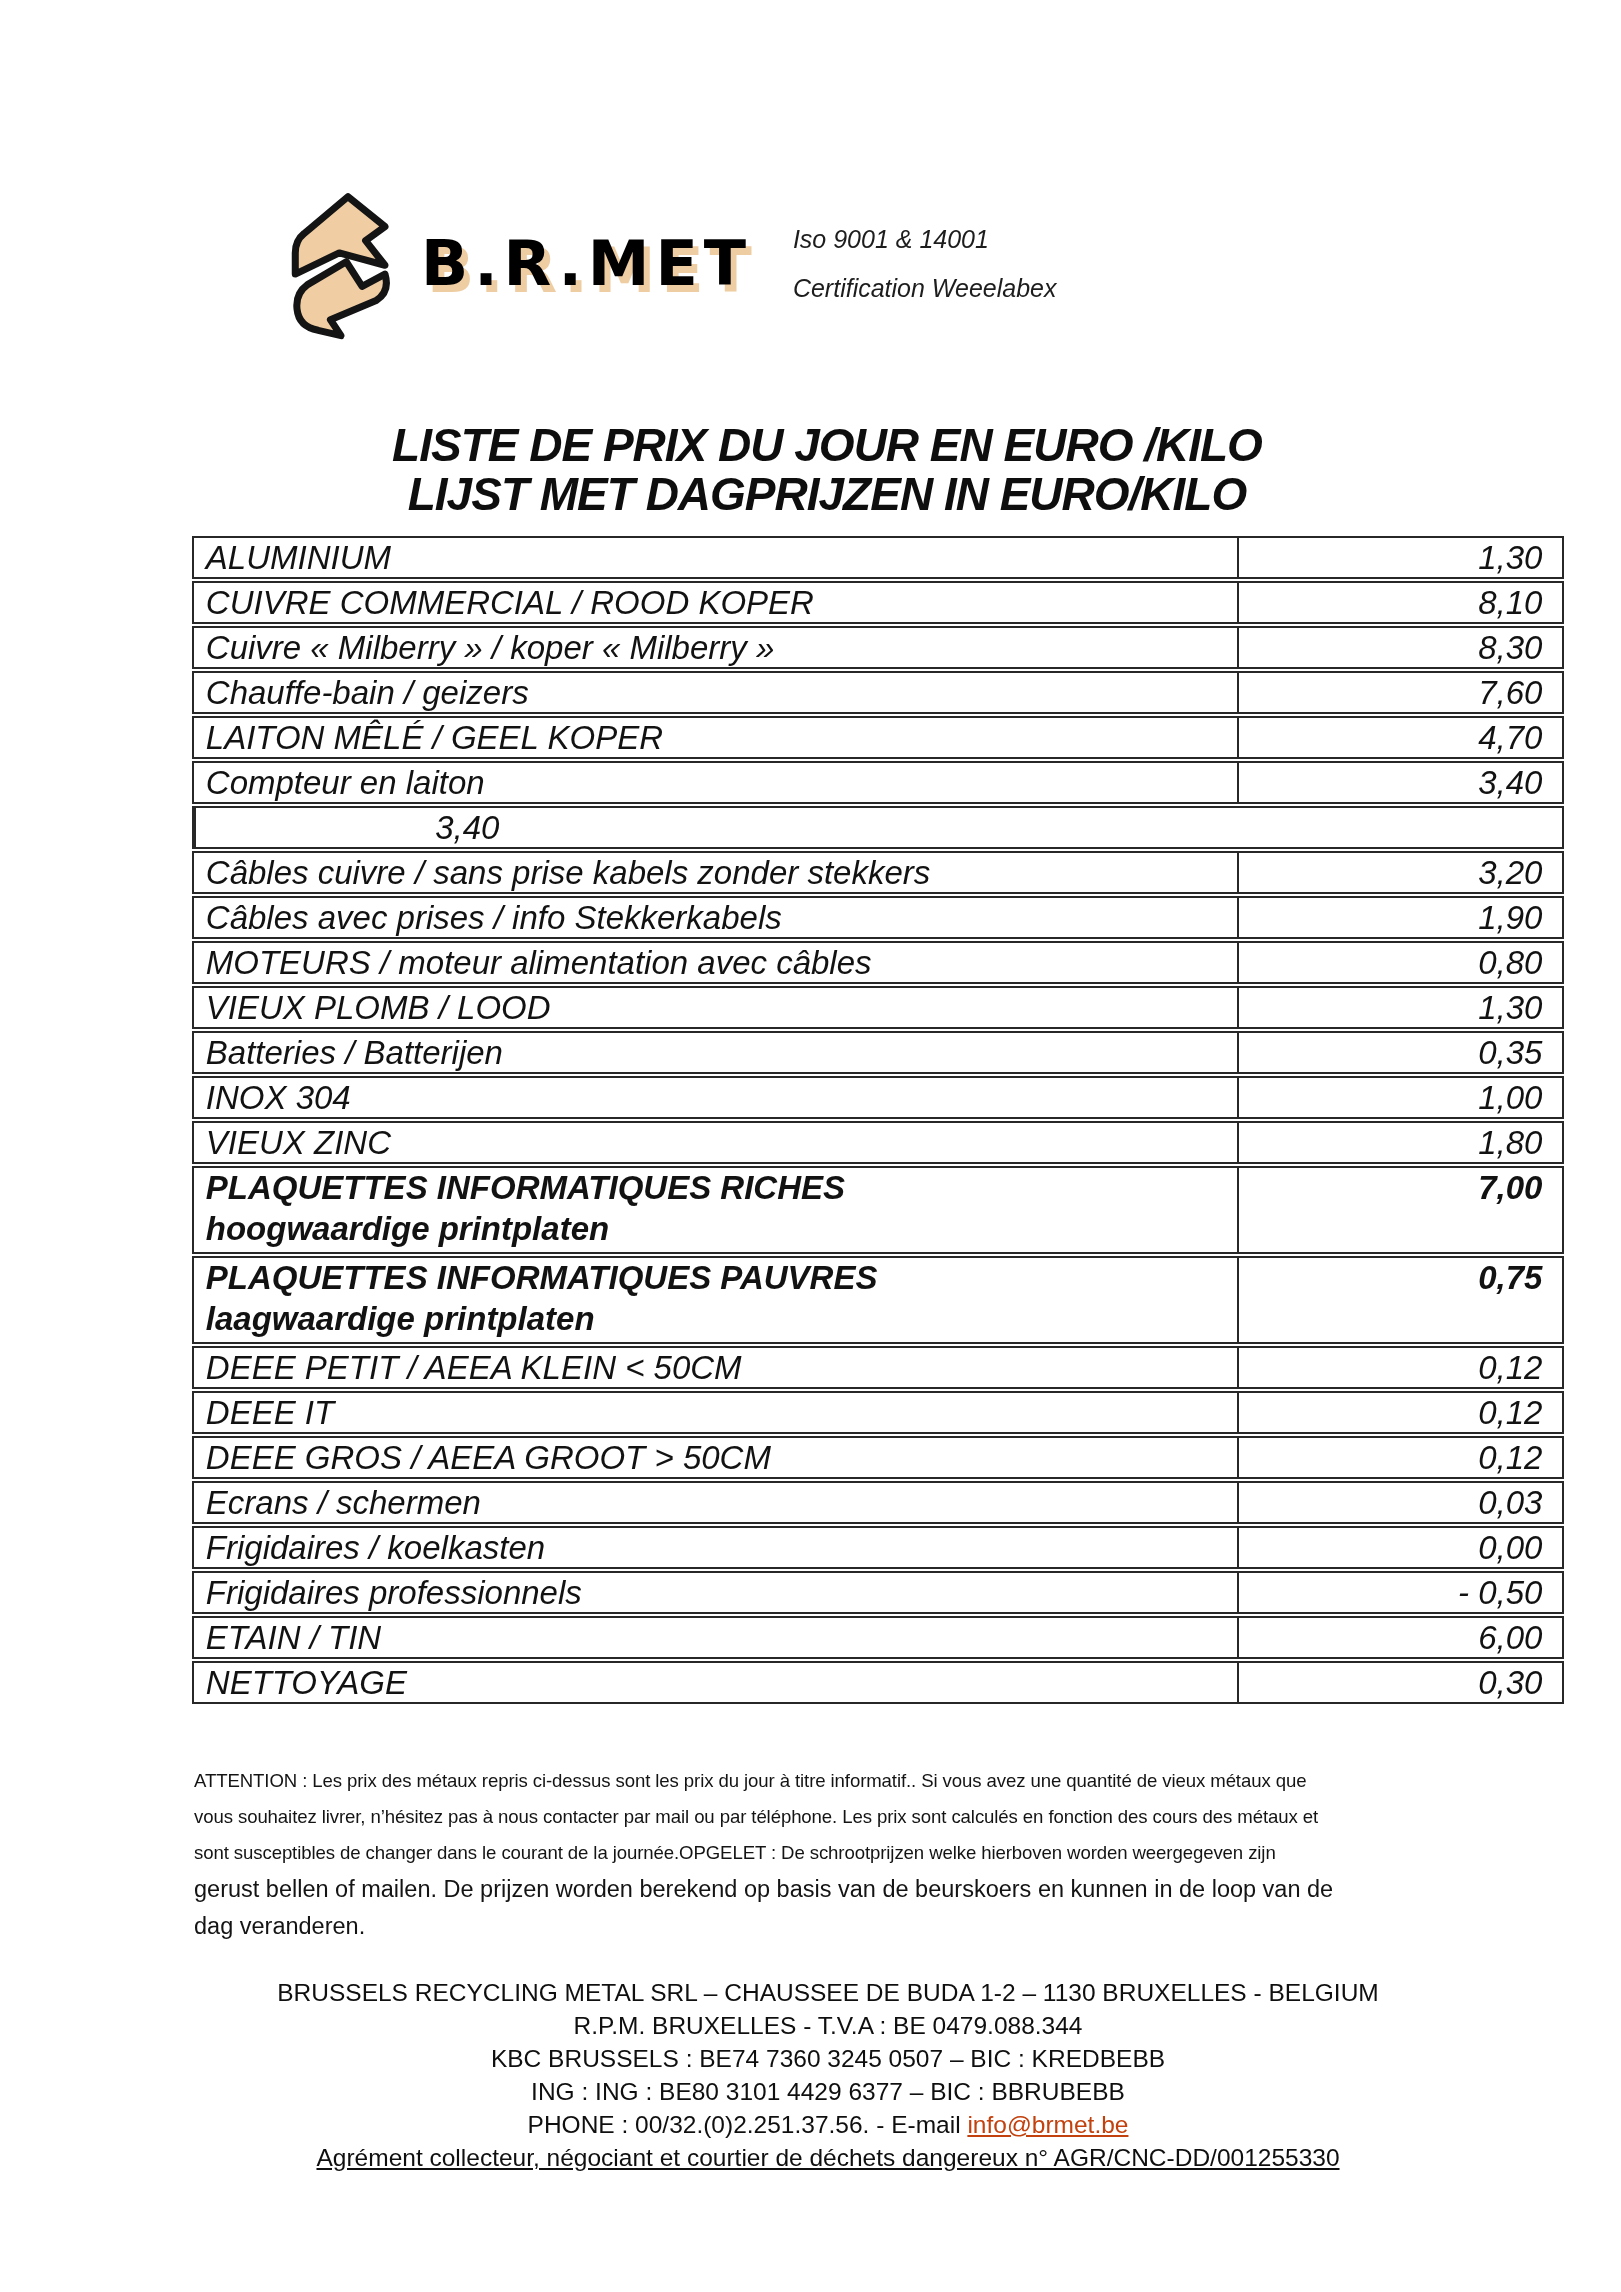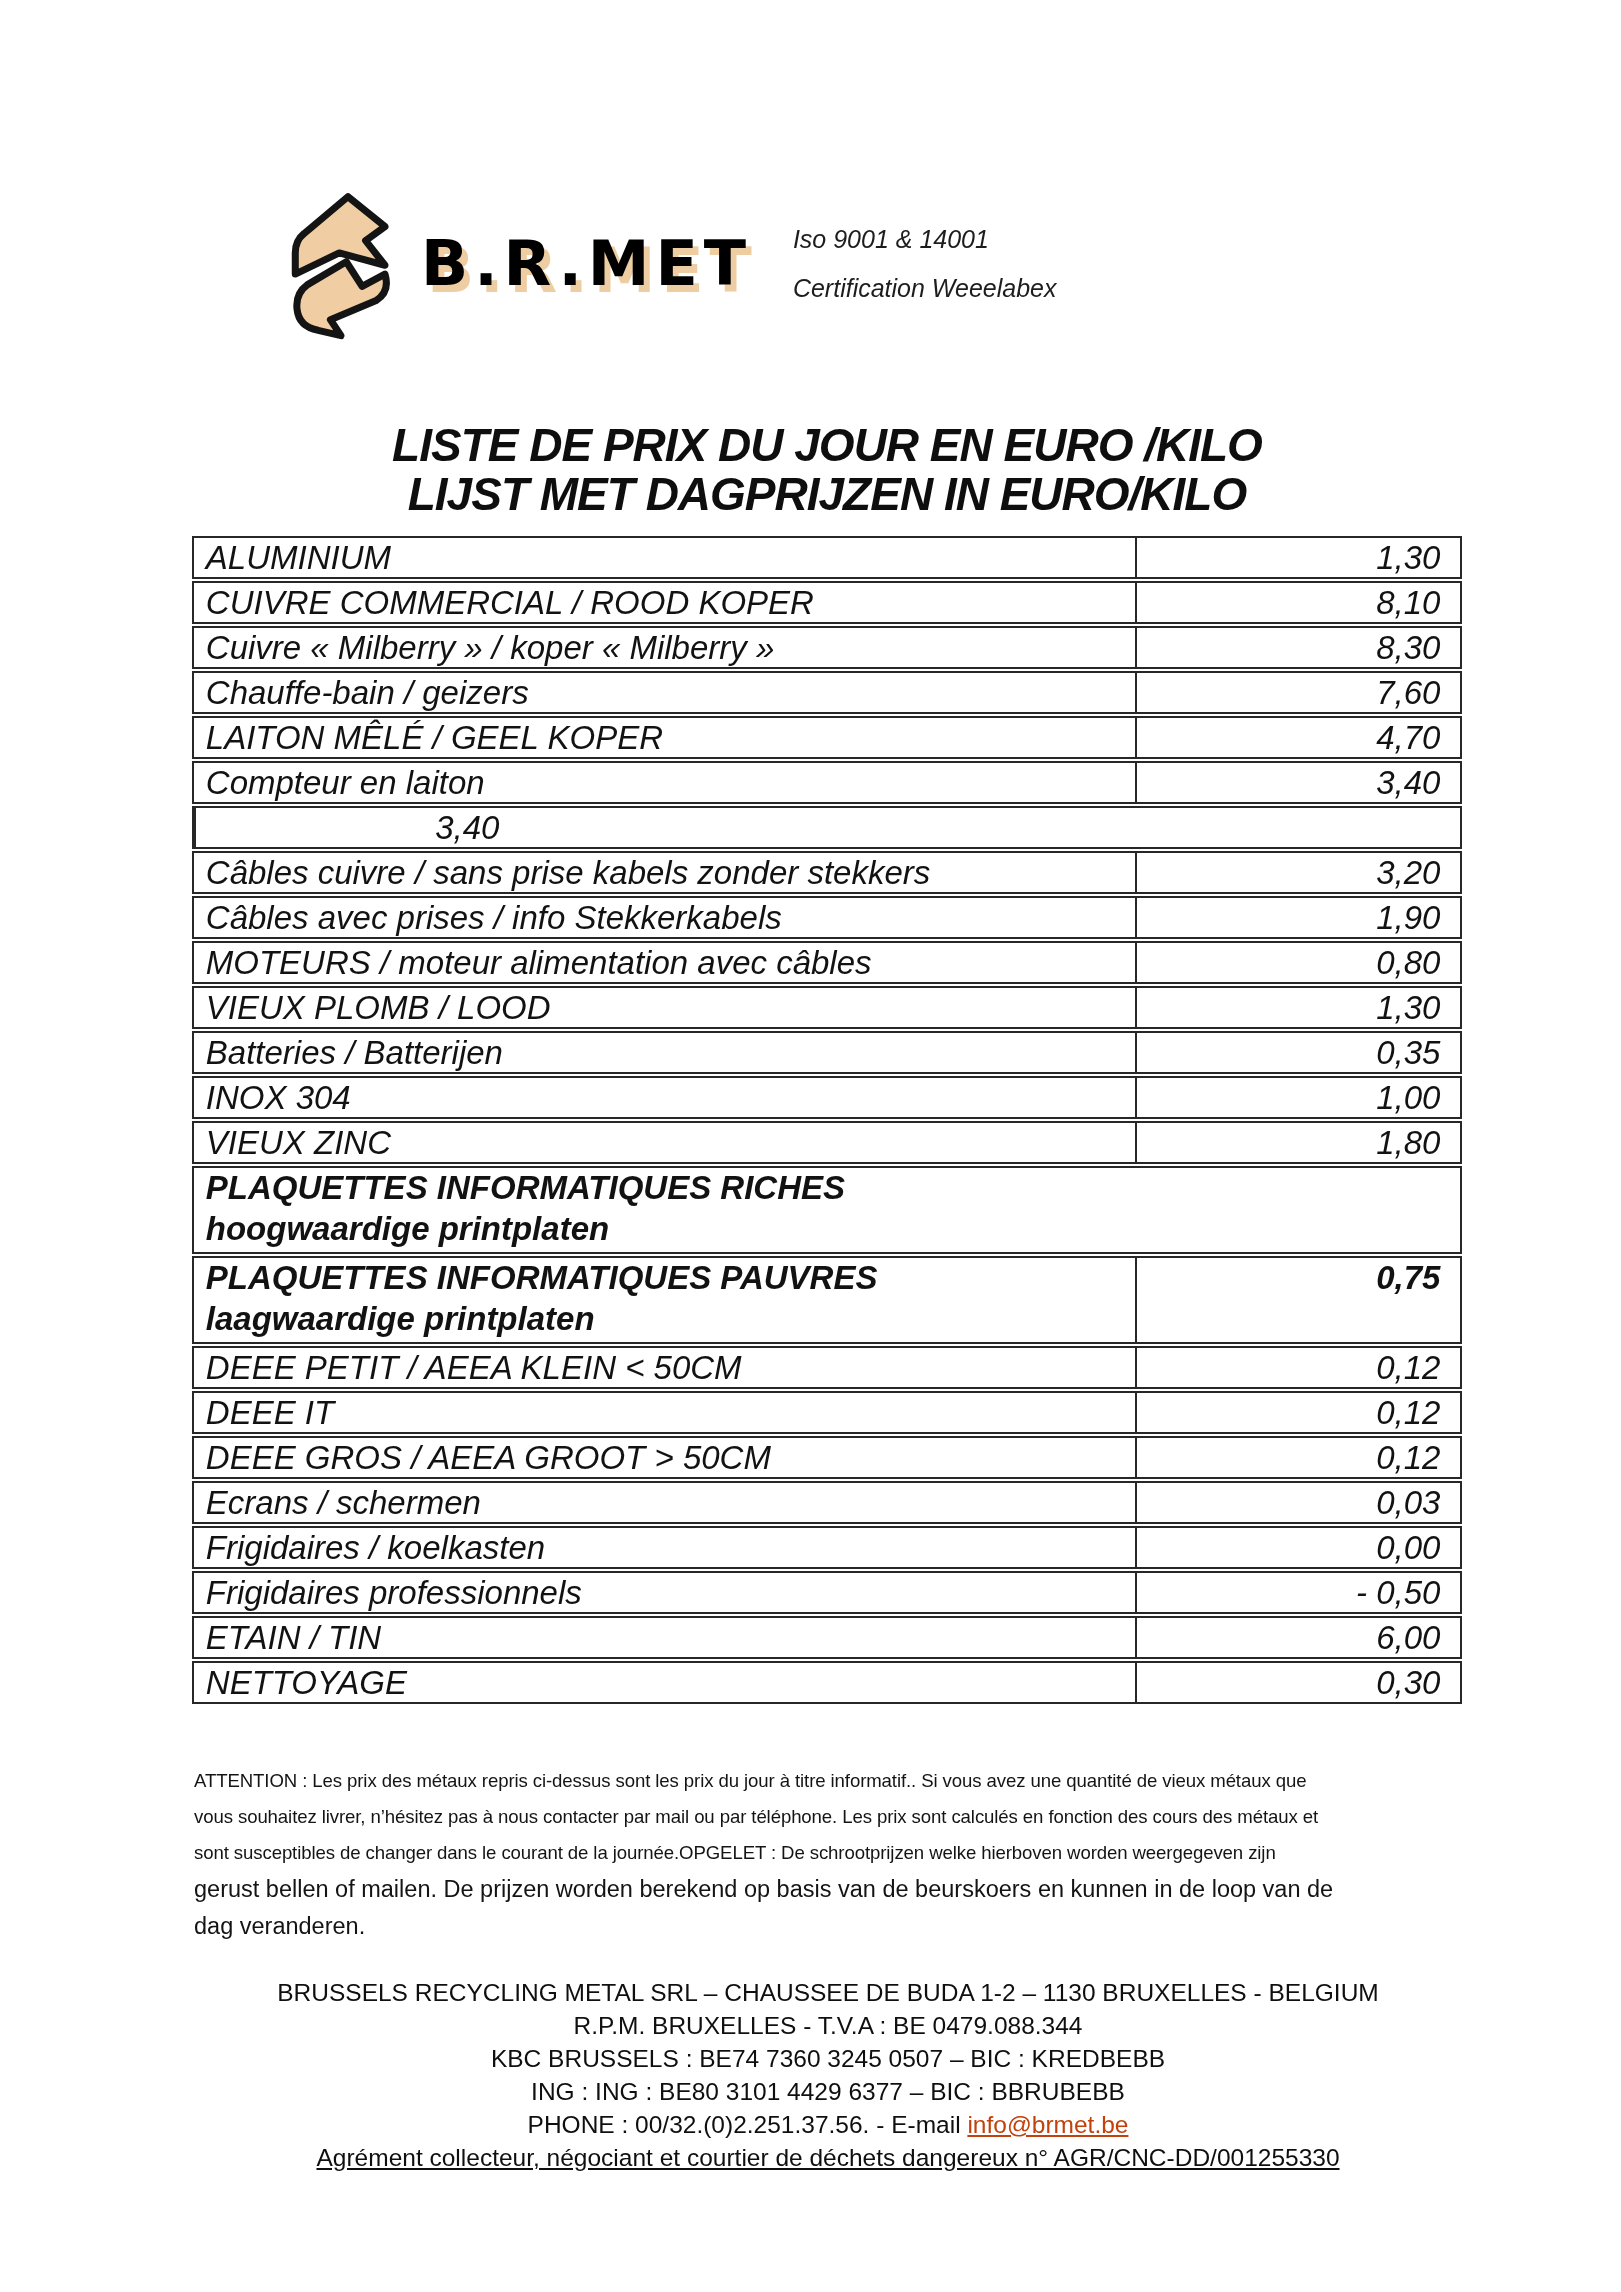--- a/index.html
+++ b/index.html
@@ -45,21 +45,21 @@
     position: absolute; left: 192px; top: 421px; width: 1270px;
     text-align: center;
     font-weight: bold; font-style: italic;
     font-size: 46px; line-height: 49px;
     letter-spacing: -1px;
     color: #0e0e0e;
     white-space: nowrap;
   }
 
   
-  .ptable { position: absolute; left: 192px; top: 536px; width: 1270px; }
+  .ptable { position: absolute; left: 192px; top: 536px; width: 1372px; }
   .trow {
     display: flex;
     height: 43px;
     border: 2px solid #272727;
     margin-bottom: 2px;
     background: #ffffff;
     font-style: italic;
     font-size: 33px;
     line-height: 39px;
   }
@@ -206,20 +206,21 @@
         <div class="l1">VIEUX ZINC</div>
       </div>
       <div class="tcell-price">1,80</div>
     </div>
 
     <div class="trow double">
       <div class="tcell-label">
         <div class="l1">PLAQUETTES INFORMATIQUES RICHES</div>
       <div class="l2">hoogwaardige printplaten</div>
         </div>
+      <div class="tcell-price">7,00</div>
     </div>
 
     <div class="trow double">
       <div class="tcell-label">
         <div class="l1">PLAQUETTES INFORMATIQUES PAUVRES</div>
       <div class="l2">laagwaardige printplaten</div>
         </div>
       <div class="tcell-price">0,75</div>
     </div>
 

